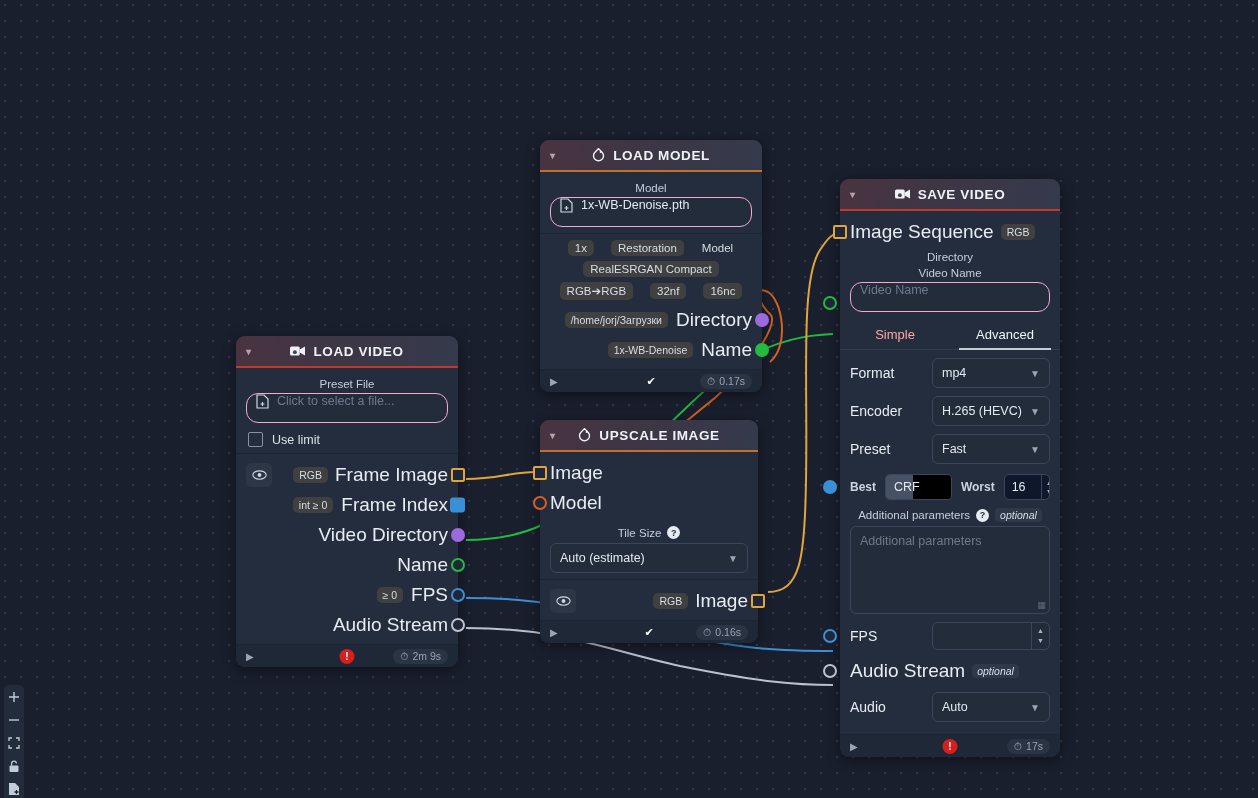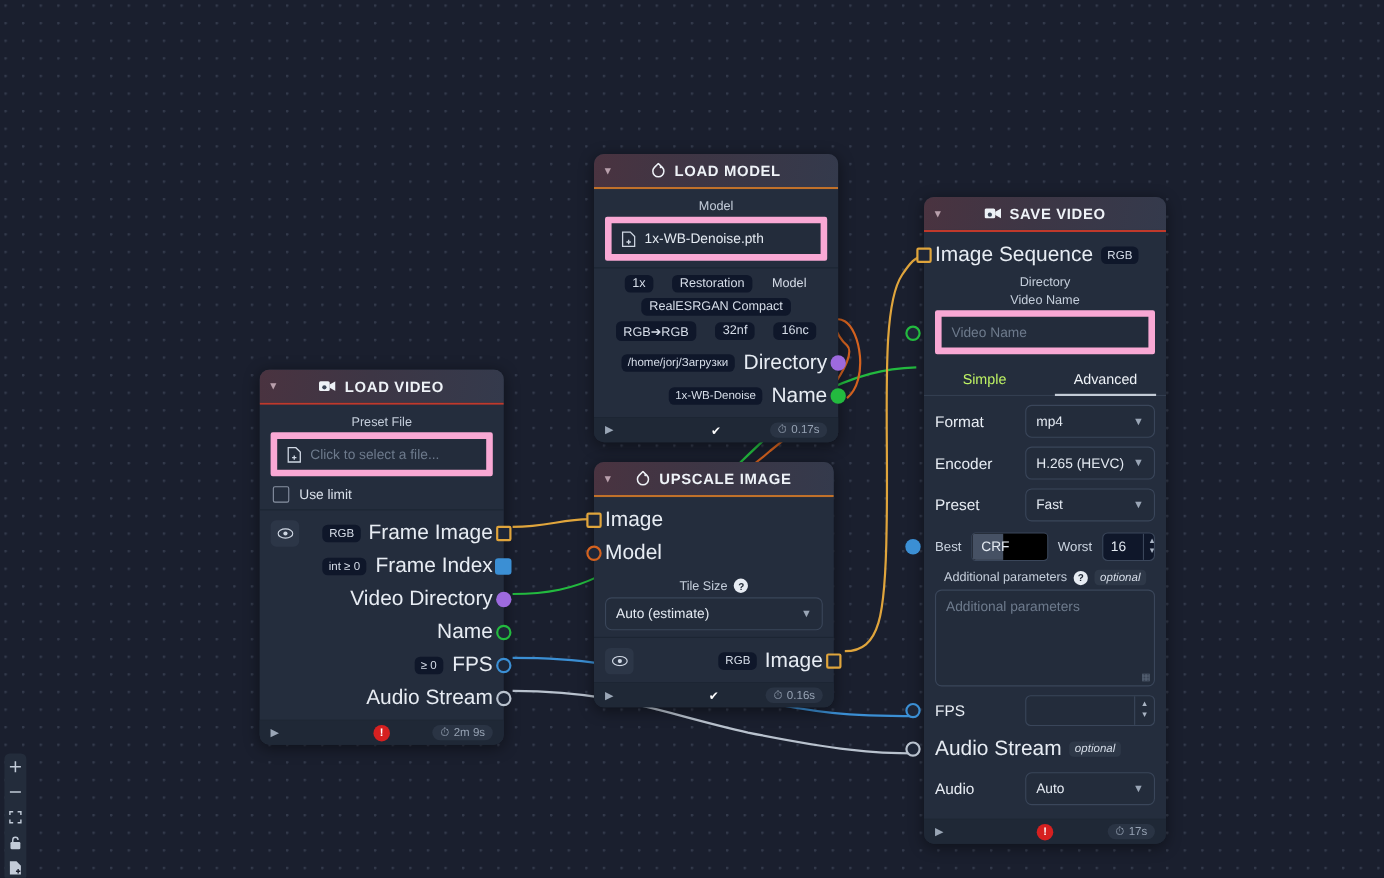--- a/index.html
+++ b/index.html
@@ -46,33 +46,33 @@
   .head-ico{display:inline-flex;margin-right:8px;align-items:center;}
   .head-title{display:inline-block;}
 
   .node-body{padding:6px 10px 4px;}
   .sect-div{height:1px;background:#1c2533;margin:6px -10px;}
 
   .field-label{
     text-align:center;font-size:11.5px;color:#c5cedb;margin:4px 0 3px;
   }
   .inp{
-    display:flex;align-items:center;gap:8px;
-    height:28px;border:6px solid #f9a8d4;border-radius:2px;
+    display:flex;align-items:flex-start;gap:8px;
+    height:28px;border:1px solid #f9a8d4;border-radius:12px;
     background:#232c3b;padding:0 9px;font-size:12.5px;
   }
   .inp .ph{color:#6d7a8c;}
   .inp .val{color:#e3e9f1;}
   .chk-row{display:flex;align-items:center;gap:9px;margin:9px 2px 4px;font-size:12.5px;}
   .chk{width:13px;height:13px;border:1.5px solid #8892a3;border-radius:2px;background:transparent;}
 
   
   .tagrow{display:flex;justify-content:center;gap:17px;align-items:center;margin:5px 0;flex-wrap:wrap;}
   .tag{
-    background:#0f172a;border-radius:5px;padding:2px 7px;
+    background:#404040;border-radius:5px;padding:2px 7px;
     font-size:11.5px;color:#d6dde8;white-space:nowrap;
   }
   .tag.plain{background:transparent;padding:2px 1px;}
   .tag.small{font-size:10.5px;padding:2px 6px;}
 
   
   .port-row{
     display:flex;align-items:center;justify-content:flex-end;
     gap:8px;height:30px;position:relative;
   }
@@ -114,35 +114,35 @@
     color:#fff;font-size:10px;font-weight:bold;
   }
   .foot-time{
     margin-left:auto;background:#2a3444;border-radius:9px;
     padding:1px 7px;font-size:10.5px;color:#97a3b4;
     display:flex;align-items:center;gap:4px;
   }
 
   
   .tabs{display:flex;border-bottom:1px solid #333e50;margin:8px -10px 0;}
-  .tab{flex:1;text-align:center;font-size:13px;padding:7px 0;color:#bef264;position:relative;}
+  .tab{flex:1;text-align:center;font-size:13px;padding:7px 0;color:#fca5a5;position:relative;}
   .tab.active{color:#eff3f8;}
   .tab.active:after{
     content:"";position:absolute;left:8%;right:8%;bottom:-1px;height:2px;background:#c3cbd6;
   }
   .form-row{display:flex;align-items:center;gap:10px;margin:8px 0;}
   .form-lbl{font-size:14px;color:#e7ecf3;min-width:72px;}
   .select{
     flex:1;height:28px;border:1px solid #3a465a;border-radius:6px;background:#232c3b;
     display:flex;align-items:center;justify-content:space-between;
     padding:0 9px;font-size:12.5px;color:#e3e9f1;
   }
   .select .cv{color:#9aa6b6;font-size:10px;}
   .slider-row{display:flex;align-items:center;gap:9px;margin:10px 0 4px;}
-  .slider-lbl{font-size:12px;color:#cbd4e0;}
+  .slider-lbl{font-size:12px;color:#cbd4e0;font-weight:bold;}
   .slider{
     position:relative;width:76px;height:24px;border-radius:4px;
     background:#000000;border:1px solid #3a465a;overflow:hidden;
     display:flex;align-items:center;
   }
   .slider-fill{position:absolute;left:0;top:0;bottom:0;width:41%;background:#465164;}
   .slider-txt{position:relative;font-size:12.5px;color:#e3e9f1;padding-left:8px;}
   .spin{
     display:flex;align-items:center;border:1px solid #3a465a;border-radius:5px;
     background:#0f172a;height:24px;overflow:hidden;

